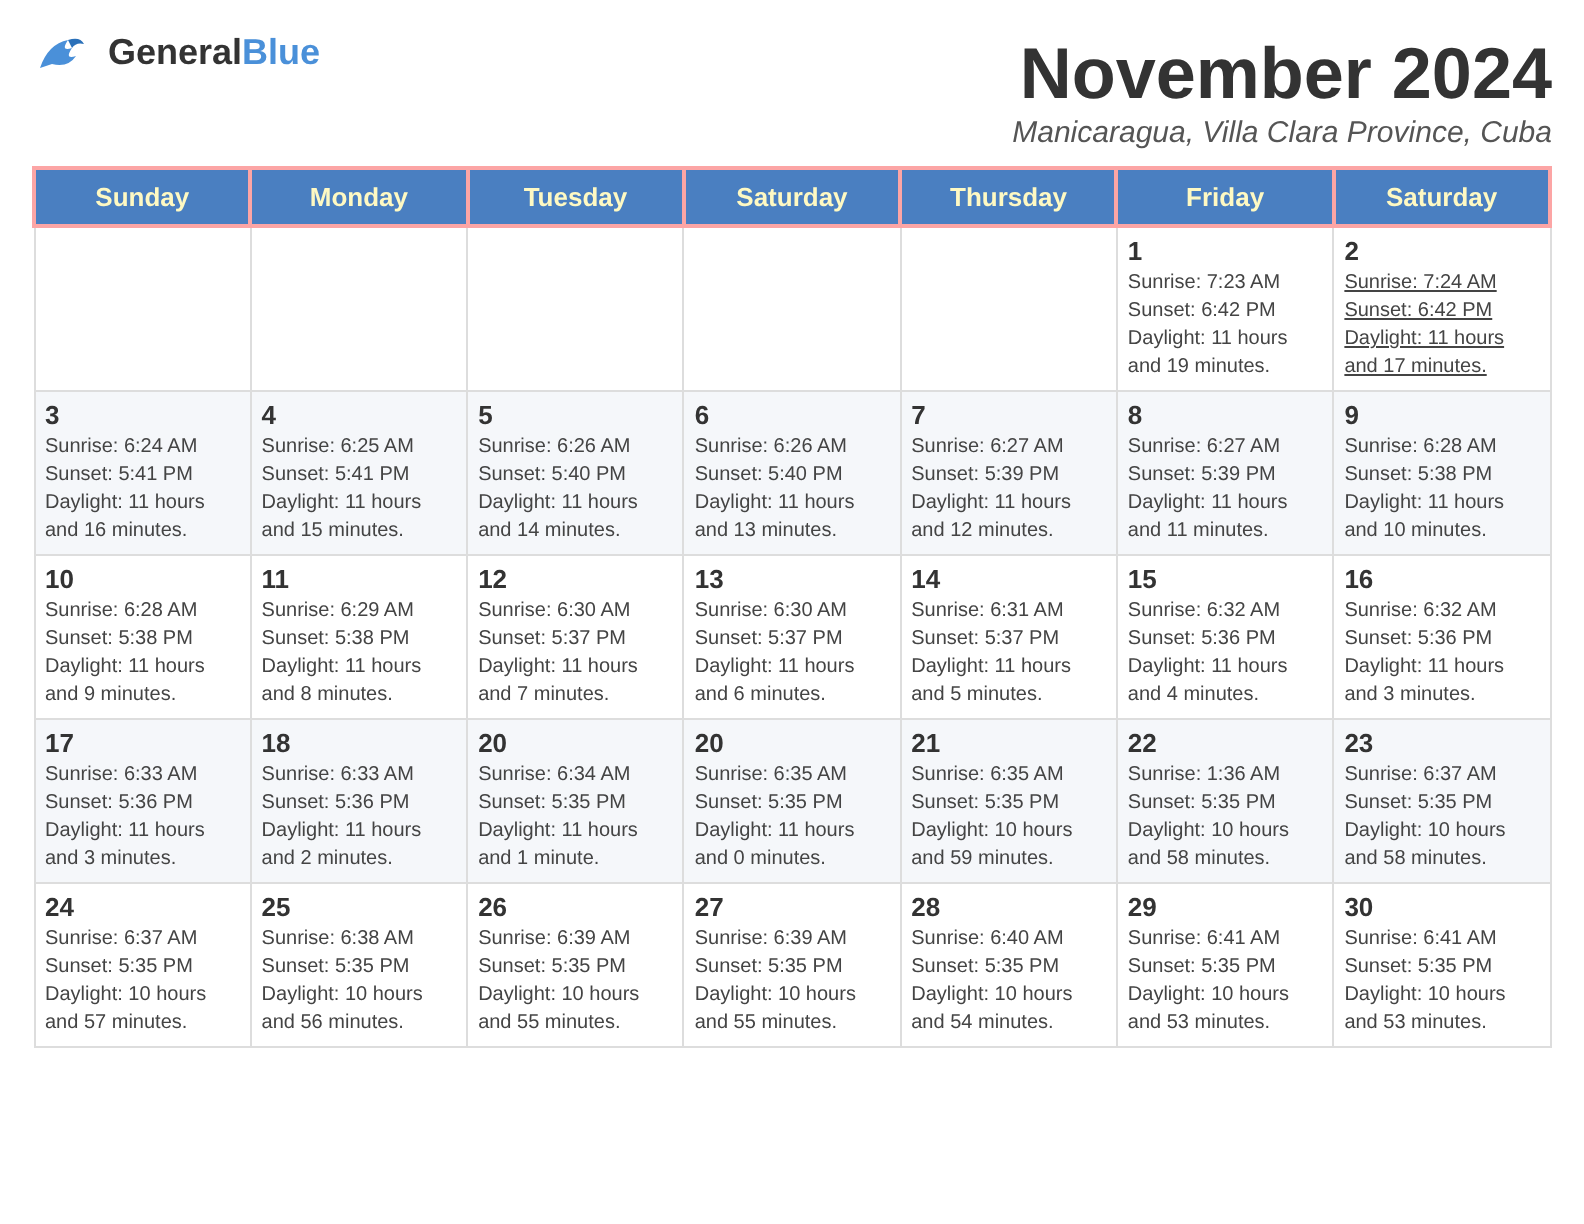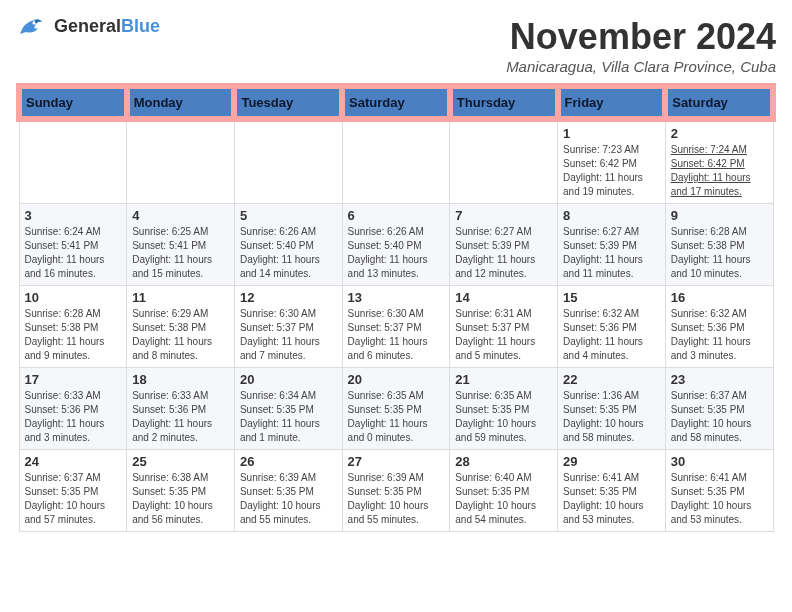--- a/index.html
+++ b/index.html
@@ -49,26 +49,26 @@
       color: #555;
       font-style: italic;
     }
     .calendar-table {
       width: 100%;
       border-collapse: collapse;
       table-layout: fixed;
     }
     .calendar-table th {
       background-color: #4a7fc1;
-      color: #0f172a;
+      color: #fef9c3;
       font-size: 13px;
       font-weight: bold;
       padding: 6px 4px;
-      text-align: left;
-      border: 6px solid #fca5a5;
+      text-align: center;
+      border: 2px solid #fca5a5;
     }
     .calendar-table td {
       vertical-align: top;
       border: 1px solid #ddd;
       padding: 4px 5px;
       font-size: 10.5px;
       color: #333;
       background: #fff;
       min-height: 70px;
       height: 80px;

